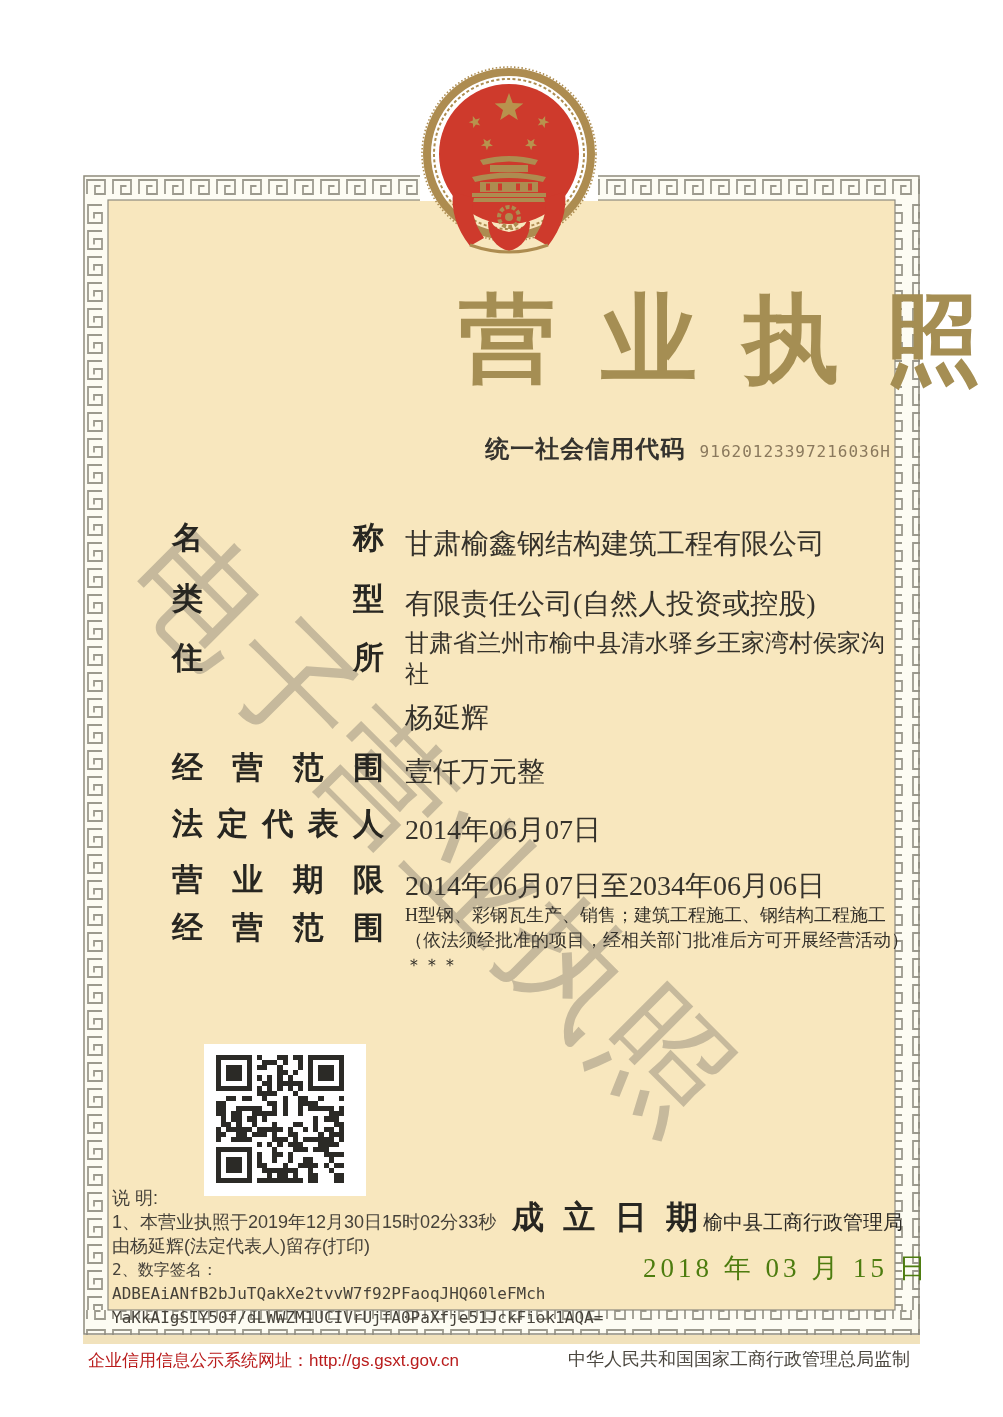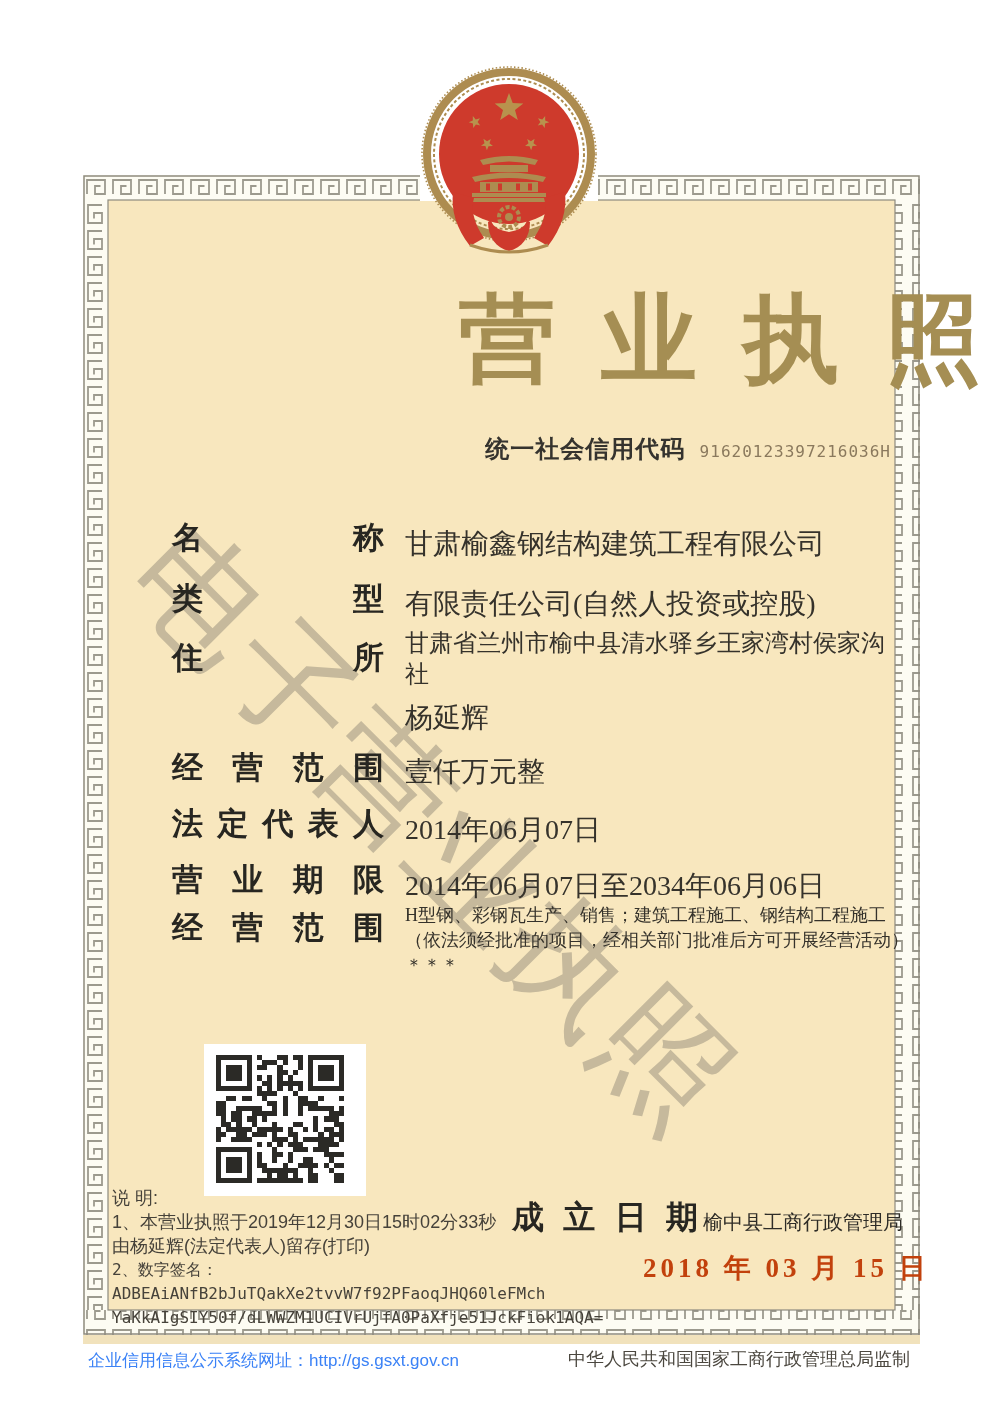--- a/index.html
+++ b/index.html
@@ -33,22 +33,22 @@
   .v7{top:903px;width:506px;font-size:18px;line-height:25px;white-space:normal;}
   .qrpatch{position:absolute;left:204px;top:1044px;width:162px;height:152px;background:#ffffff;}
   .qrpatch svg{display:block;margin:11px 0 0 12px;}
   .notes{position:absolute;left:112px;top:1186px;width:480px;color:#46423a;font-size:18px;line-height:24px;}
   .notes .mono{font-family:"DejaVu Sans Mono",monospace;font-size:16px;letter-spacing:0;}
   .regLabel{position:absolute;left:512px;top:1196px;width:186px;font-size:32px;font-weight:800;color:#272621;
             text-align:justify;text-align-last:justify;}
   .regAuth{position:absolute;left:703px;top:1209px;font-family:"Liberation Serif",serif;
            font-size:20px;color:#2e2c27;white-space:nowrap;}
   .regDate{position:absolute;left:643px;top:1250px;font-family:"Liberation Serif",serif;
-           font-size:27px;font-weight:700;color:#c2410c;letter-spacing:4px;white-space:nowrap;}
-  .footL{position:absolute;left:88px;top:1349px;font-size:17px;color:#3b82f6;}
+           font-size:27px;font-weight:400;color:#4d7c0f;letter-spacing:4px;white-space:nowrap;}
+  .footL{position:absolute;left:88px;top:1349px;font-size:17px;color:#b91c1c;}
   .footR{position:absolute;right:93px;top:1347px;font-family:"Liberation Serif",serif;
          font-size:18px;color:#4b473f;}
 </style>
 </head>
 <body>
 
 <div class="page">
 
   <div class="paper"></div>
   <div class="paper-strip"></div>

